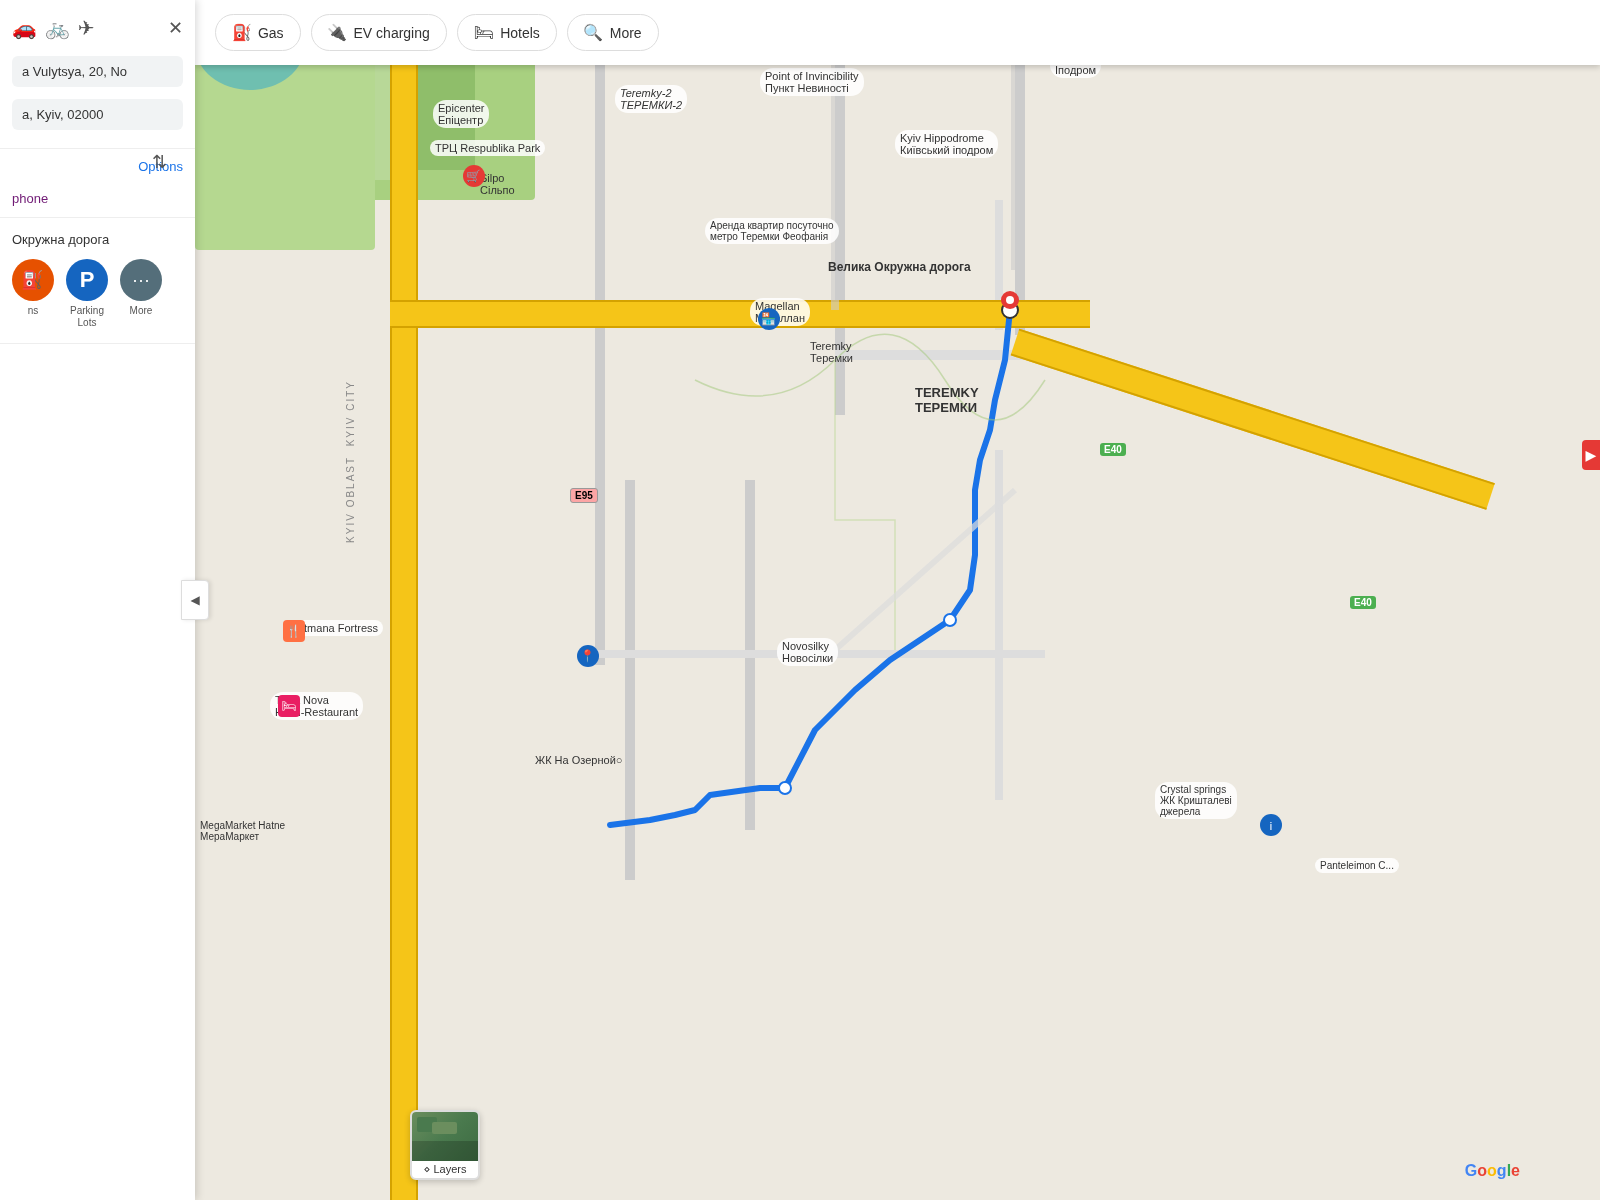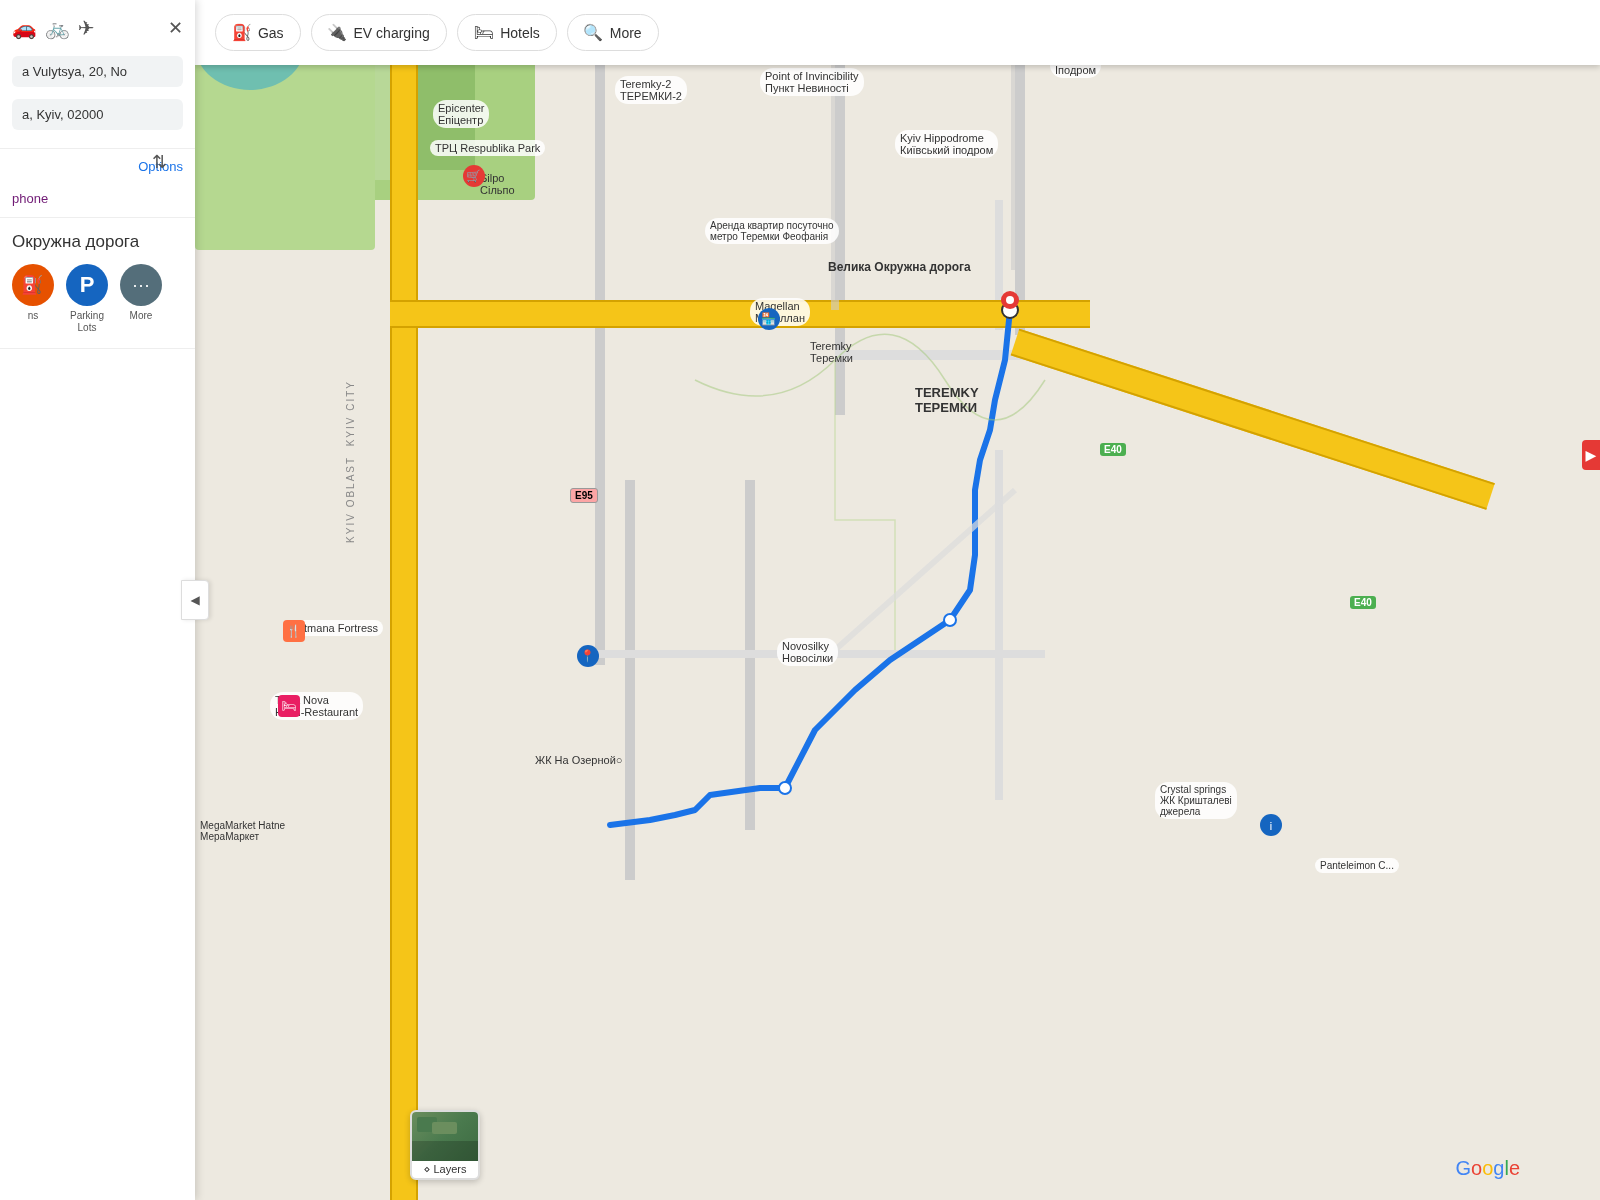--- a/index.html
+++ b/index.html
@@ -180,21 +180,21 @@
       color: #555;
       box-shadow: 2px 0 4px rgba(0,0,0,0.1);
     }
 
     
     #destination-section {
       padding: 14px 12px;
       border-bottom: 1px solid #eee;
     }
     .destination-title {
-      font-size: 17px;
+      font-size: 13px;
       font-weight: 500;
       color: #333;
       margin-bottom: 12px;
     }
 
     .pois-row {
       display: flex;
       gap: 8px;
       align-items: flex-start;
     }
@@ -254,22 +254,22 @@
       font-size: 11px;
       padding: 2px;
       text-align: center;
     }
 
     
     #google-logo {
       position: absolute;
       bottom: 20px;
       right: 80px;
-      font-size: 20px;
-      font-weight: normal;
+      font-size: 16px;
+      font-weight: bold;
       z-index: 100;
       color: #555;
     }
     .g-blue { color: #4285F4; }
     .g-red { color: #EA4335; }
     .g-yellow { color: #FBBC05; }
     .g-green { color: #34A853; }
 
     
     #map-svg {
@@ -472,21 +472,21 @@
 
     <line x1="640" y1="65" x2="640" y2="310" stroke="#ccc" stroke-width="8" opacity="0.6"></line>
     <line x1="820" y1="65" x2="820" y2="270" stroke="#ccc" stroke-width="8" opacity="0.6"></line>
 
     <path d="M500,380 Q580,420 640,360 Q700,300 750,380 Q800,460 850,380" fill="none" stroke="#a0c878" stroke-width="1.5" opacity="0.5"></path>
     <path d="M640,360 L640,520 L700,520 L700,650" fill="none" stroke="#b8d890" stroke-width="1.5" opacity="0.5"></path>
 
     <line x1="640" y1="650" x2="820" y2="490" stroke="#ddd" stroke-width="6" opacity="0.7"></line>
   </svg>
 
-  <div class="map-label" style="top:76px; left:420px;">Teremky-2<br>ТЕРЕМКИ-2</div>
+  <div class="map-label" style="top:85px; left:420px;font-style:italic;">Teremky-2<br>ТЕРЕМКИ-2</div>
   <div class="map-label" style="top:15px; left:1050px; background:transparent; font-weight:bold;">VDNG</div>
   <div class="map-label" style="top:100px; left:238px;">Epicenter<br>Епіцентр</div>
   <div class="map-label" style="top:68px; left:565px;">Point of Invincibility<br>Пункт Невиності</div>
   <div class="map-label" style="top:50px; left:855px;">Ipodrom<br>Іподром</div>
   <div class="map-label" style="top:140px; left:235px;">ТРЦ Respublika Park</div>
   <div class="map-label" style="top:170px; left:280px; background:transparent;">Silpo<br>Сільпо</div>
   <div class="map-label" style="top:130px; left:700px;">Kyiv Hippodrome<br>Київський іподром</div>
   <div class="map-label" style="top:218px; left:510px; font-size:10px;">Аренда квартир посуточно<br>метро Теремки Феофанія</div>
   <div class="map-label" style="top:258px; left:628px; font-weight:600; font-size:12px; background:transparent;">Велика Окружна дорога</div>
   <div class="map-label" style="top:298px; left:555px;">Magellan<br>Магеллан</div>

